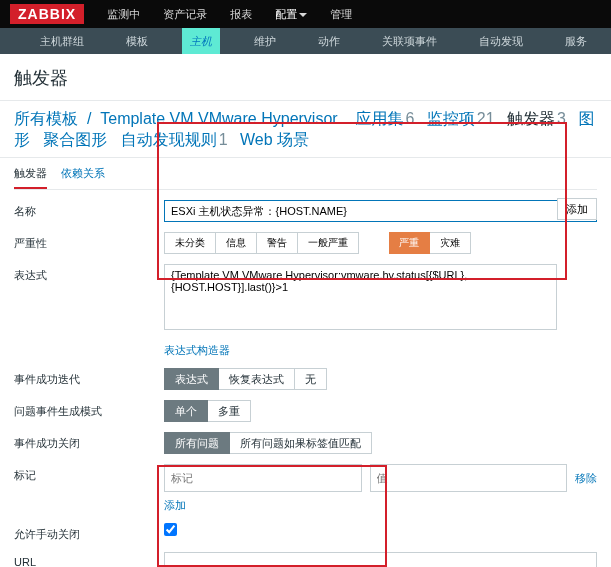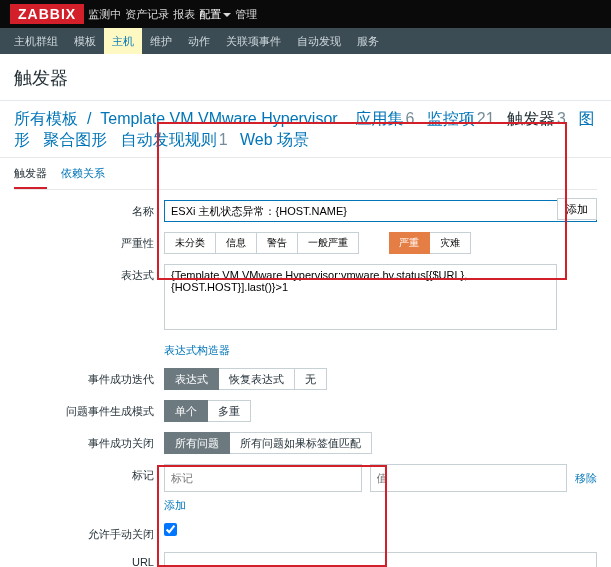--- a/index.html
+++ b/index.html
@@ -1,42 +1,42 @@
 <!DOCTYPE html>
 <html><head>
 <meta charset="utf-8">
 <style>
   html,body{margin:0;padding:0;font-family:Arial,"Microsoft YaHei",sans-serif;font-size:12px;color:#1f2c33;background:#ebeef0;}
   .wrap{width:611px;height:567px;background:#fff;position:relative;overflow:hidden;box-sizing:border-box;}
   
-  .topbar{height:28px;background:#0a0a0a;display:flex;align-items:center;padding:0 10px;gap:4px;}
+  .topbar{height:28px;background:#0a0a0a;display:flex;align-items:center;padding:0 10px;gap:23px;}
   .logo{background:#d31f2a;color:#fff;font-weight:bold;font-size:14px;letter-spacing:1px;padding:2px 8px;}
   .topbar a{color:#d9d9d9;text-decoration:none;font-size:11px;}
   .topbar a.on{color:#fff;}
   .topbar .caret{width:0;height:0;border-left:4px solid transparent;border-right:4px solid transparent;border-top:4px solid #d9d9d9;display:inline-block;margin-left:2px;vertical-align:middle;}
   
   .subnav{height:26px;background:#3b4c55;display:flex;align-items:stretch;padding:0 6px;}
-  .subnav a{color:#cfd8dc;text-decoration:none;font-size:11px;padding:0 8px;display:flex;align-items:center;}
-  .subnav a.on{background:#fef9c3;color:#0277bd;}
+  .subnav a{color:#cfd8dc;text-decoration:none;font-size:11px;padding:0 8px;display:flex;align-items:center;margin-left:26px;}
+  .subnav a.on{background:#5eead4;color:#0277bd;font-style:italic;}
   
   .pagetitle{padding:12px 14px 10px;font-size:18px;color:#1f2c33;border-bottom:1px solid #e6e9eb;}
   
   .crumbs{padding:8px 14px 6px;font-size:16px;color:#0275b8;border-bottom:1px solid #e6e9eb;}
   .crumbs a{color:#0275b8;text-decoration:none;}
   .crumbs .cnt{color:#768d99;margin-left:2px;margin-right:8px;}
   .crumbs .sel{color:#1f2c33;}
   
   .ftabs{padding:8px 14px 0;display:flex;gap:14px;font-size:11px;}
   .ftabs a{color:#0275b8;text-decoration:none;padding-bottom:6px;}
   .ftabs a.on{color:#1f2c33;border-bottom:2px solid #d31f2a;}
   .ftabs-line{height:1px;background:#e6e9eb;margin:0 14px;}
   
   .form{padding:10px 14px 0;}
   .row{display:flex;align-items:flex-start;margin-bottom:10px;}
-  .lab{width:140px;text-align:right;padding-right:10px;padding-top:4px;color:#1f2c33;font-size:11px;flex-shrink:0;}
+  .lab{width:140px;text-align:left;padding-right:10px;padding-top:4px;color:#1f2c33;font-size:11px;flex-shrink:0;}
   .ctl{flex:1;}
   input.tx{width:100%;box-sizing:border-box;border:1px solid #0275b8;height:22px;padding:10px 6px;font-size:11px;}
   textarea.ta{width:100%;height:66px;box-sizing:border-box;border:1px solid #c7d0d4;padding:4px 6px;font-size:11px;font-family:inherit;resize:none;}
   
   .sev{display:flex;}
   .sev button{border:1px solid #c7d0d4;background:#fff;height:22px;padding:0 10px;font-size:10px;border-left:none;}
   .sev button:first-child{border-left:1px solid #c7d0d4;}
   .sev button.on{background:#e57e44;color:#fff;border-color:#e57e44;margin-left:30px;}
   
   .redbox1{position:absolute;border:2px solid #d31f2a;left:157px;top:122px;width:406px;height:154px;pointer-events:none;}

